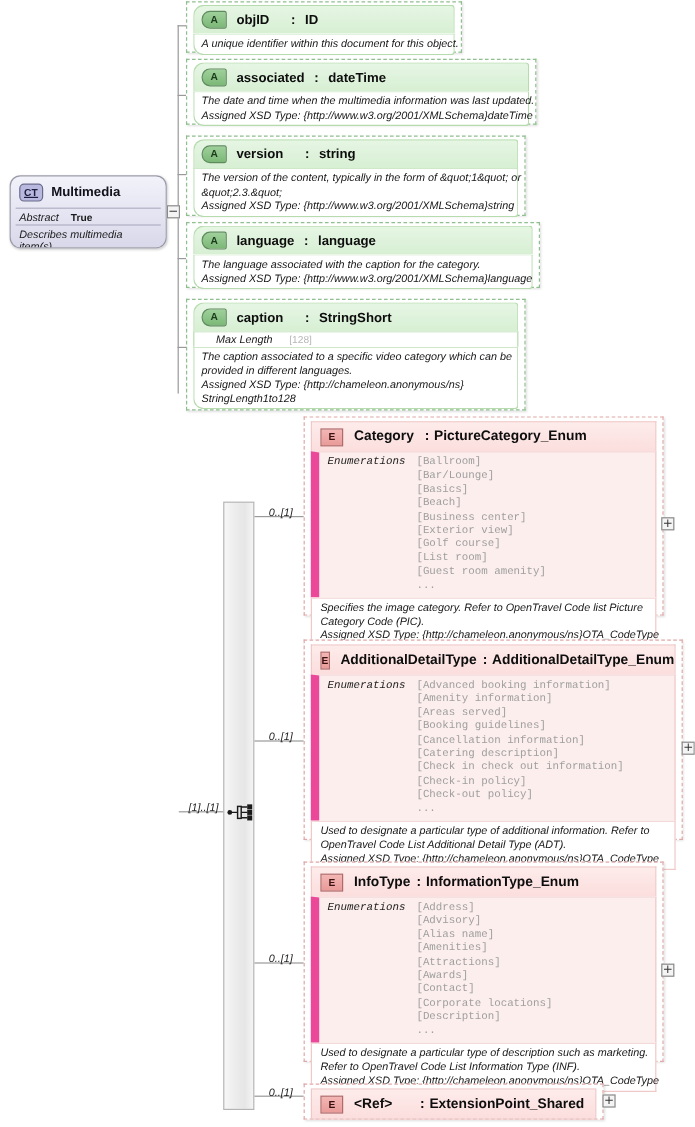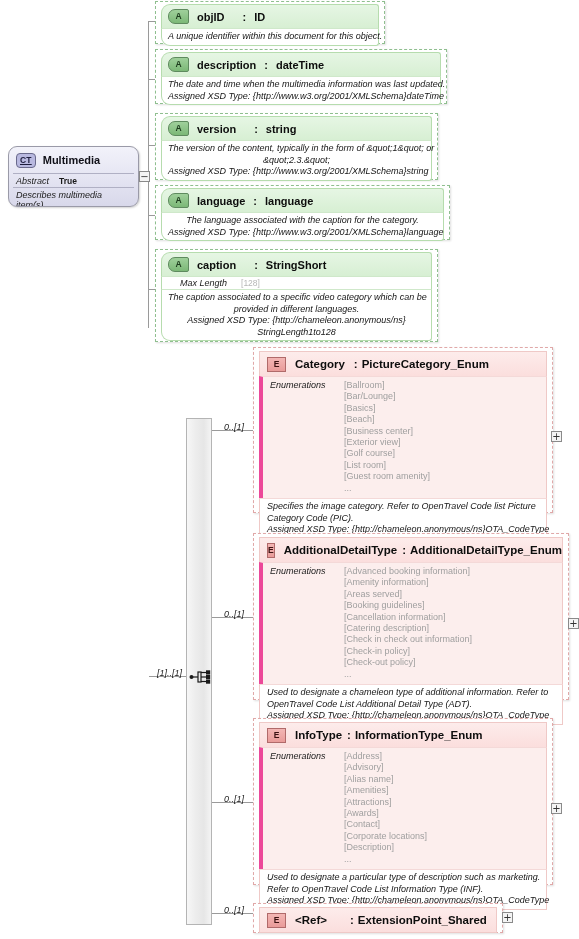--- a/index.html
+++ b/index.html
@@ -70,44 +70,44 @@
     display:flex;gap:8px;padding:1px 6px;font-size:9px;
   }
   .attr-facets .fk{font-style:italic;color:#1a1a1a;margin-left:12px;}
   .attr-facets .fv{color:#b7b7b7;font-size:8.5px;padding-left:6px;}
   .attr-doc{
     background:#ffffff;border:1px solid #b6dcae;border-top:1px solid #cfe8ca;
     border-radius:0 0 3px 9px;
     padding:2px 6px 2px 6px;font-size:9px;font-style:italic;color:#161616;
     line-height:11.5px;
   }
-  .attr-doc div{white-space:nowrap;text-align:center;}
+  .attr-doc div{white-space:nowrap;}
 
   
   .enum-box{
     border:1px dashed #e0a8a8;background:#ffffff;
     box-shadow:1px 1px 2px rgba(0,0,0,.13);
   }
   .enum-inner{position:absolute;left:5px;top:3px;right:5px;bottom:3px;}
   .enum-head{
     background:linear-gradient(to bottom,#fdeceb 0%,#fbdedd 100%);
     border:1px solid #efc9c7;border-bottom:none;
     display:flex;align-items:center;gap:9px;padding:2px 7px;height:20px;
   }
   .e-icon{
     display:inline-block;width:17px;height:13px;line-height:12px;text-align:center;
     border:1px solid #b06a6a;
     background:linear-gradient(to bottom,#f3b6b4,#e99b99);
     color:#3a1111;font-size:8.5px;font-weight:bold;
   }
   .e-title{font-size:11.5px;font-weight:bold;color:#0d0d0d;}
   .enum-body{
-    background:#fceeed;border-left:4px solid #ec4899;border-right:1px solid #efc9c7;
+    background:#fceeed;border-left:7px solid #ec4899;border-right:1px solid #efc9c7;
     border-top:1px solid #f4d9d8;
-    display:flex;padding:3px 9px 4px 7px;
+    display:flex;padding:3px 9px 4px 7px;font-family:Liberation Mono, monospace;
   }
   .enum-label{font-size:9px;font-style:italic;color:#1a1a1a;width:74px;flex:none;}
   .enum-list{font-size:9px;color:#9f9f9f;line-height:11.4px;}
   .enum-list div{white-space:nowrap;}
   .enum-doc{
     background:#ffffff;border:1px solid #efc9c7;border-top:1px solid #f4d9d8;
     padding:2px 19px 2px 7px;font-size:9px;font-style:italic;color:#161616;
     line-height:11.5px;
   }
   .enum-doc div{white-space:nowrap;}
@@ -178,21 +178,21 @@
     <div class="attr-doc">
       <div>A unique identifier within this document for this object.</div>
     </div>
   </div>
 </div>
 
 <div class="attr-box abs" style="left:155px;top:49px;width:292px;height:55px;">
   <div class="attr-inner">
     <div class="attr-head">
       <span class="a-icon">A</span>
-      <span class="a-name">description</span>
+      <span class="a-name">associated</span>
       <span class="a-sep" style="padding-left:0">:</span>
       <span class="a-type">dateTime</span>
     </div>
     <div class="attr-doc">
       <div>The date and time when the multimedia information was last updated.</div>
       <div>Assigned XSD Type: {http://www.w3.org/2001/XMLSchema}dateTime</div>
     </div>
   </div>
 </div>
 
@@ -315,21 +315,21 @@
         <div>[Booking guidelines]</div>
         <div>[Cancellation information]</div>
         <div>[Catering description]</div>
         <div>[Check in check out information]</div>
         <div>[Check-in policy]</div>
         <div>[Check-out policy]</div>
         <div>...</div>
       </span>
     </div>
     <div class="enum-doc">
-      <div>Used to designate a chameleon type of additional information. Refer to</div>
+      <div>Used to designate a particular type of additional information. Refer to</div>
       <div>OpenTravel Code List Additional Detail Type (ADT).</div>
       <div>Assigned XSD Type: {http://chameleon.anonymous/ns}OTA_CodeType</div>
     </div>
   </div>
 </div>
 <div class="toggle abs" style="left:568px;top:618px;">
   <span>+</span>
 </div>
 
 <div class="card" style="left:224px;top:794px;">0..[1]</div>

